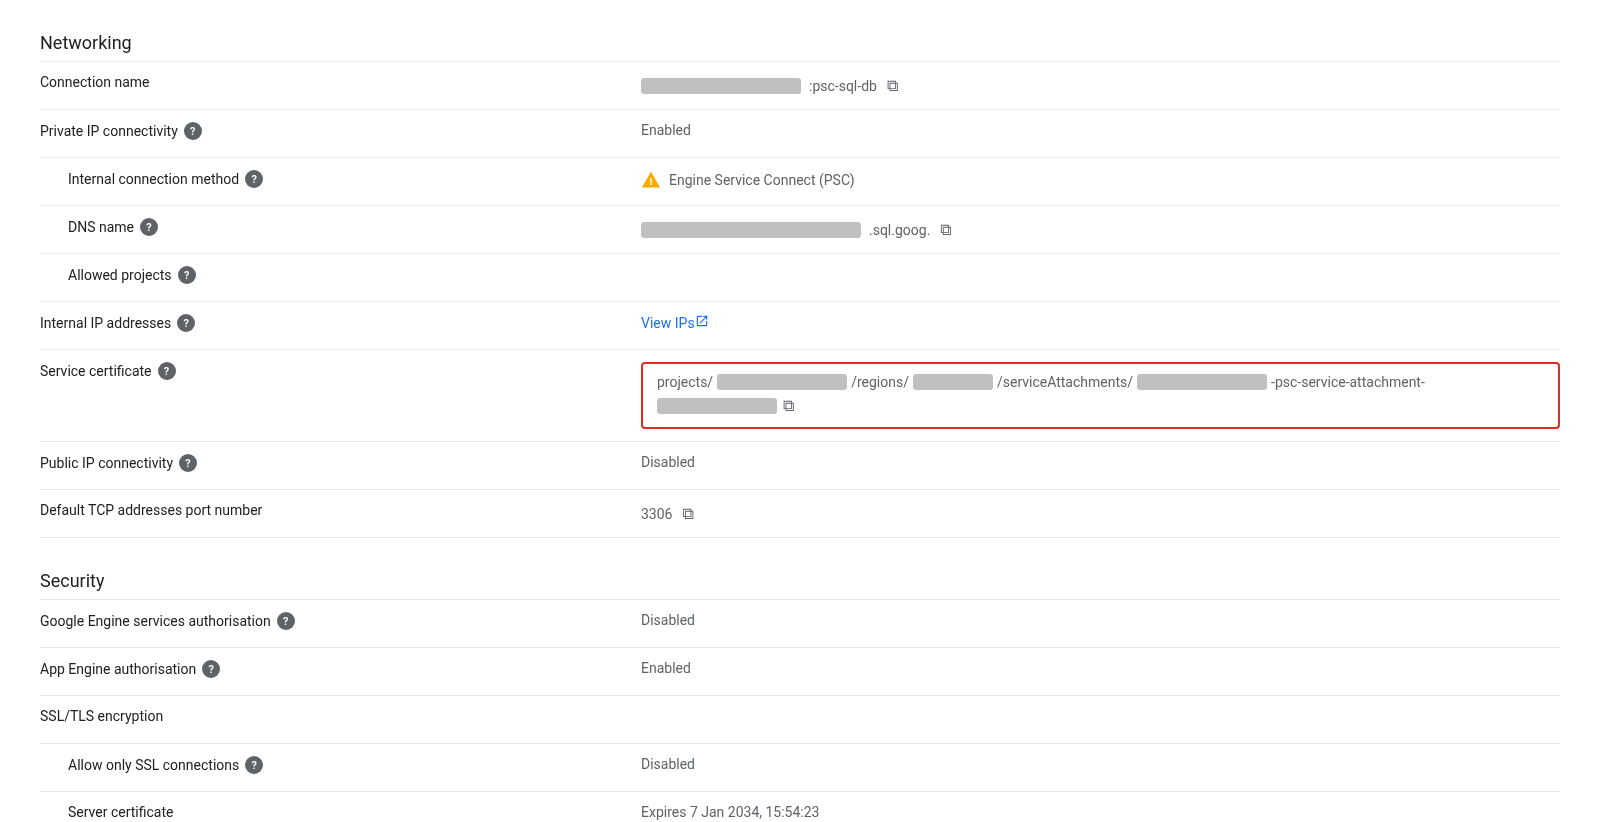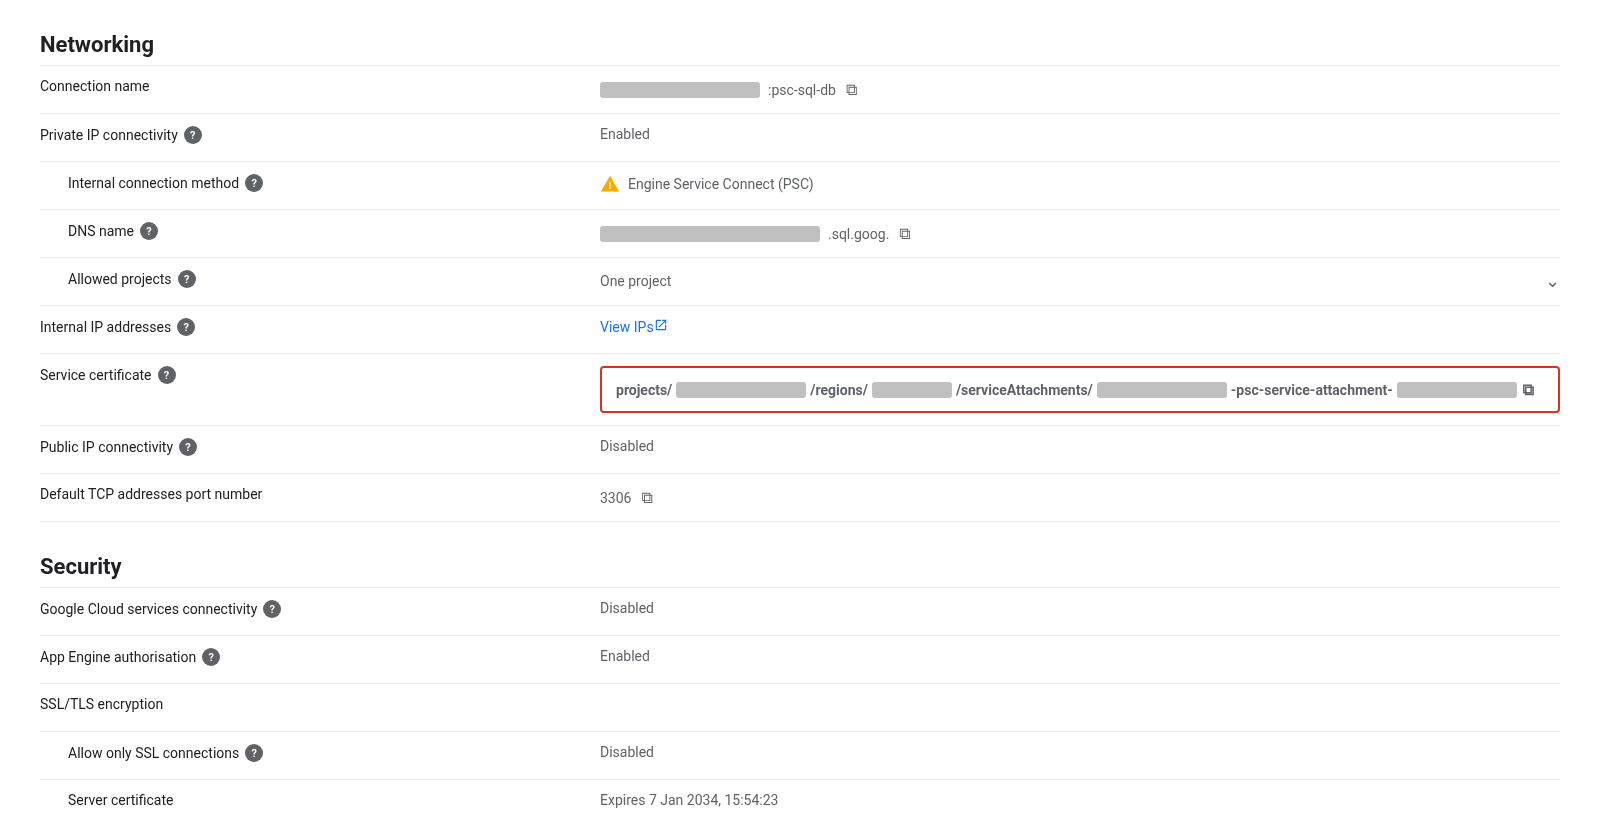--- a/index.html
+++ b/index.html
@@ -4,22 +4,22 @@
   <style>
     * { box-sizing: border-box; margin: 0; padding: 0; }
     body {
       font-family: 'Google Sans', Roboto, Arial, sans-serif;
       font-size: 14px;
       color: #202124;
       background: #fff;
       padding: 32px 40px;
     }
     h2 {
-      font-size: 22px;
-      font-weight: 700;
+      font-size: 18px;
+      font-weight: 400;
       margin-bottom: 8px;
       color: #202124;
     }
     .section {
       margin-bottom: 32px;
     }
     .divider {
       border: none;
       border-top: 1px solid #e8eaed;
       margin: 0;
@@ -44,20 +44,21 @@
       font-size: 14px;
     }
     .value-col {
       flex: 1;
       display: flex;
       align-items: center;
       gap: 8px;
       font-size: 14px;
       color: #5f6368;
       flex-wrap: wrap;
+      margin-left: 41px;
     }
     .help-icon {
       display: inline-flex;
       align-items: center;
       justify-content: center;
       width: 18px;
       height: 18px;
       border-radius: 50%;
       background: #5f6368;
       color: #fff;
@@ -118,21 +119,20 @@
       width: 100%;
       color: #5f6368;
       font-size: 14px;
     }
     .sa-text {
       display: flex;
       flex-wrap: wrap;
       align-items: center;
       gap: 4px;
       flex: 1;
-      font-weight: bold;
     }
   </style>
 </head>
 <body>
 
 <div class="section">
   <h2>Networking</h2>
   <div class="divider"></div>
 
   <div class="row">
@@ -181,24 +181,20 @@
       <span class="redacted" style="width:220px;"></span>
       <span>.sql.goog.</span>
       <span class="copy-icon">⧉</span>
     </div>
   </div>
 
   <div class="row indented">
     <div class="label-col">
       <span>Allowed projects</span>
       <span class="help-icon">?</span>
-    </div>
-    <div class="value-col">
-      <span>One project</span>
-      <span class="expand-icon">⌄</span>
     </div>
   </div>
 
   <div class="row">
     <div class="label-col">
       <span>Internal IP addresses</span>
       <span class="help-icon">?</span>
     </div>
     <div class="value-col">
       <a class="link-blue">
@@ -254,21 +250,21 @@
     </div>
   </div>
 </div>
 
 <div class="section">
   <h2>Security</h2>
   <div class="divider"></div>
 
   <div class="row">
     <div class="label-col">
-      <span>Google Cloud services connectivity</span>
+      <span>Google Engine services authorisation</span>
       <span class="help-icon">?</span>
     </div>
     <div class="value-col">
       <span>Disabled</span>
     </div>
   </div>
 
   <div class="row">
     <div class="label-col">
       <span>App Engine authorisation</span>

